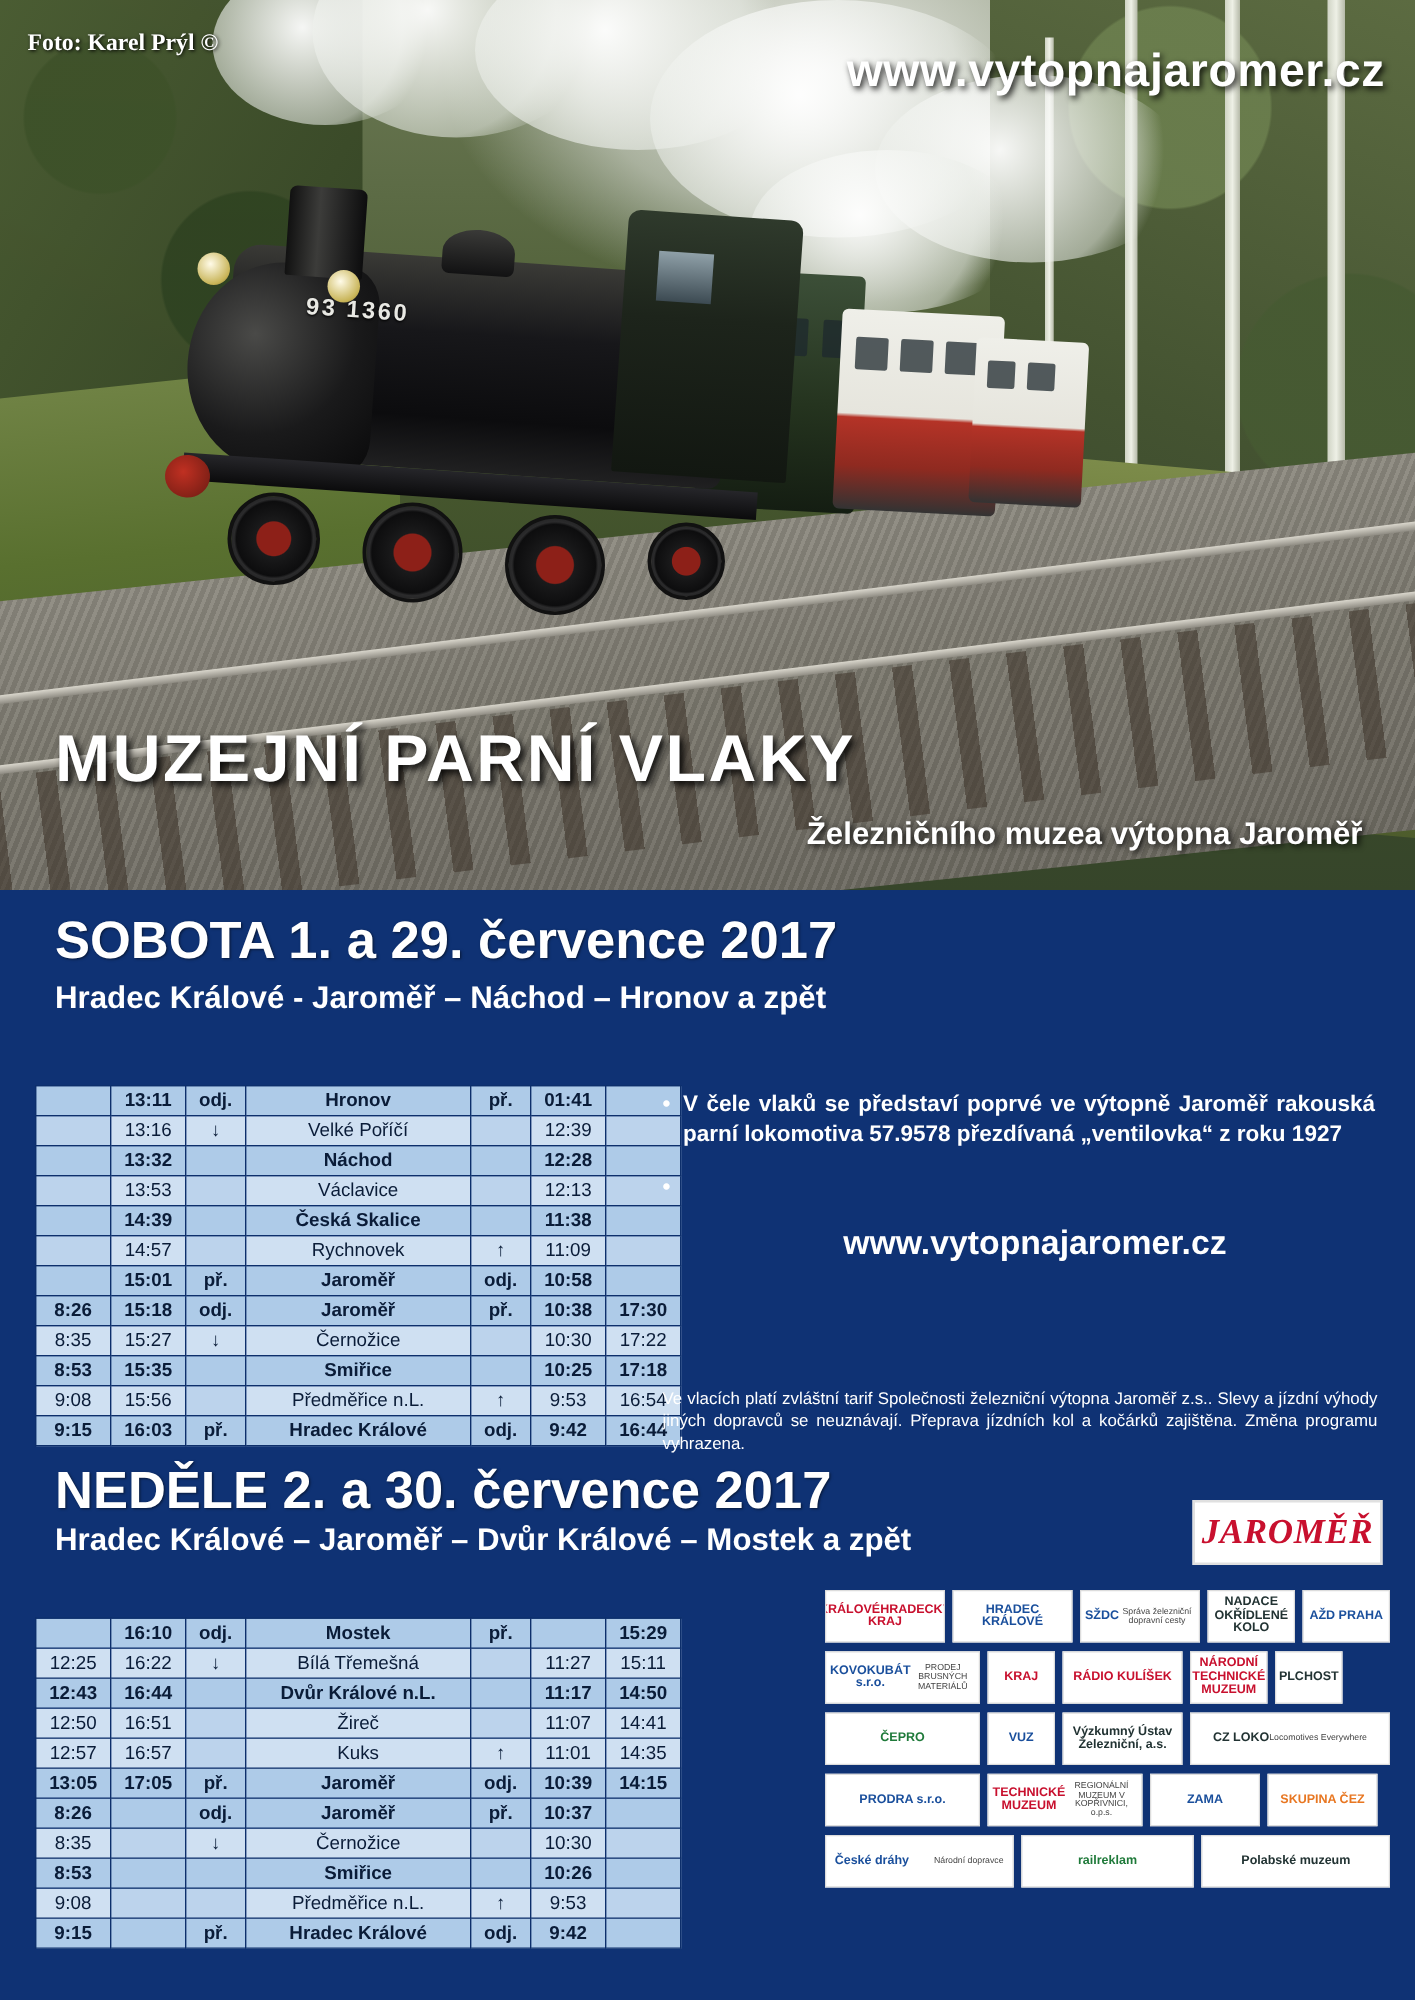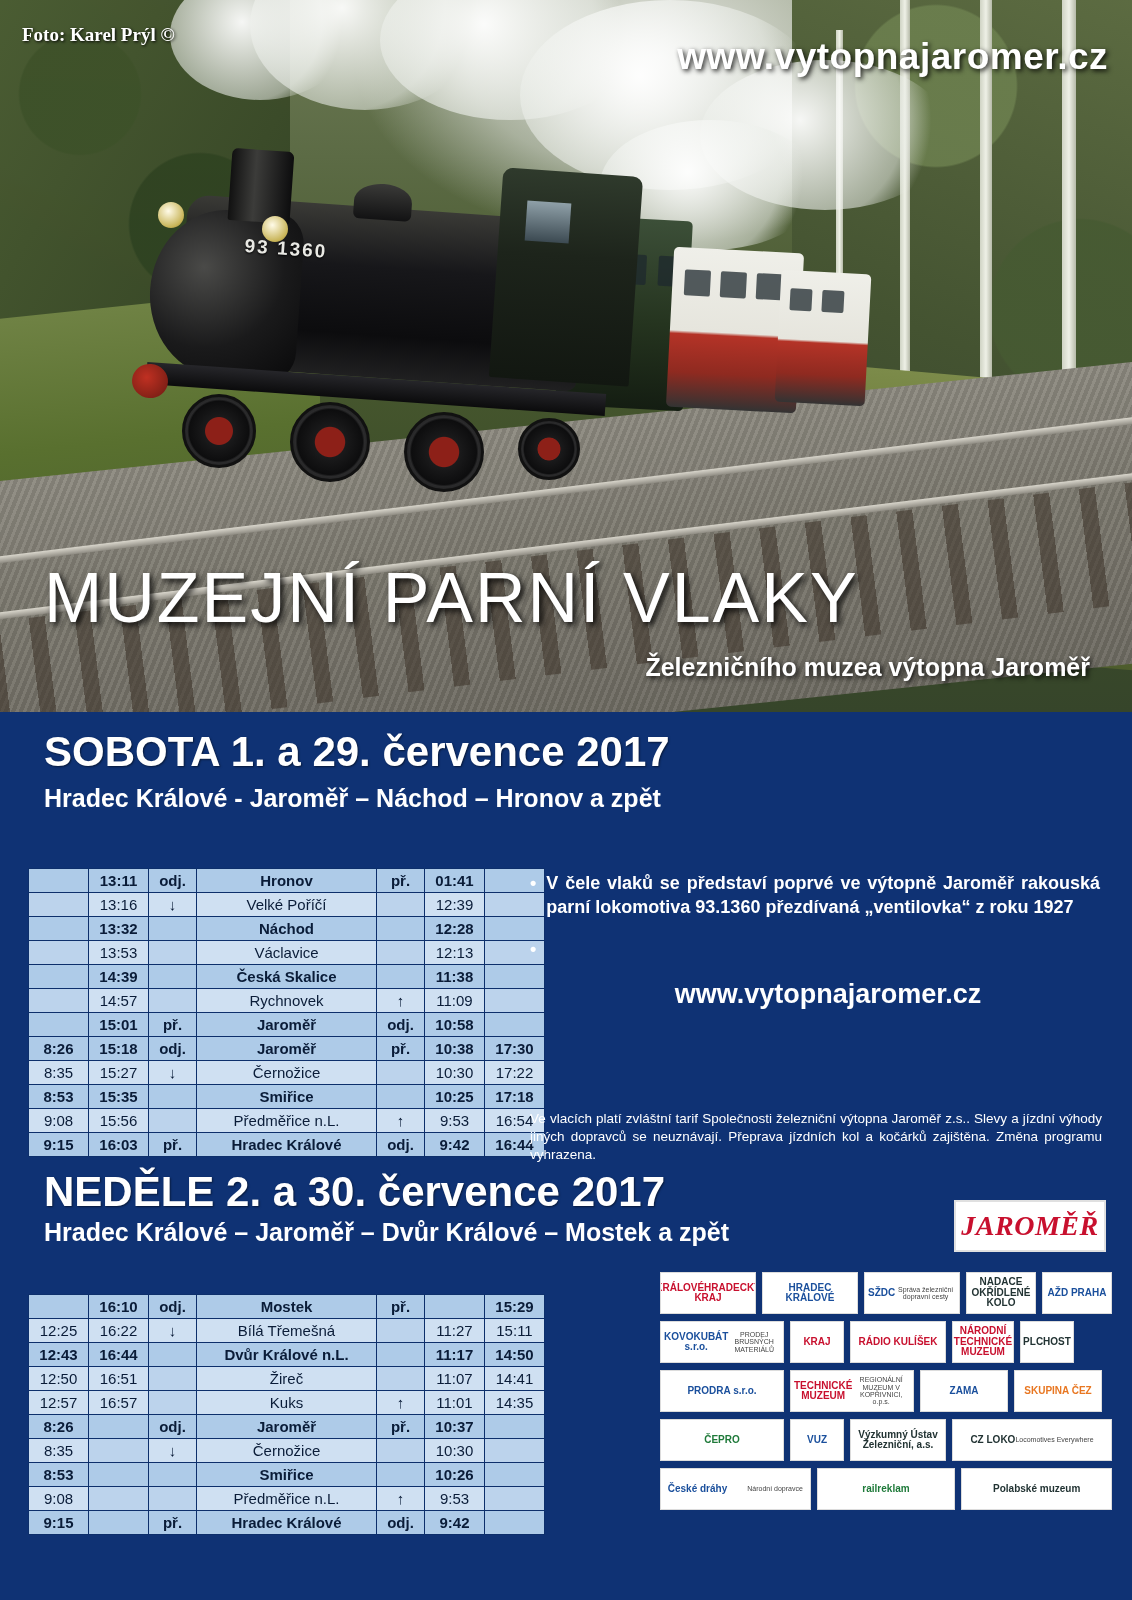--- a/index.html
+++ b/index.html
@@ -168,21 +168,21 @@
     font-size: 19px; text-shadow: 1px 1px 3px #000;
   }
   .photo-url {
     position: absolute; right: 24px; top: 36px;
     color: #fff; font-weight: bold; font-size: 37px;
     text-shadow: 2px 2px 5px rgba(0,0,0,.85);
     letter-spacing: .5px;
   }
   .poster-title {
     position: absolute; left: 44px; bottom: 74px;
-    color: #fff; font-weight: normal; font-size: 70px; letter-spacing: 2px;
+    color: #fff; font-weight: bold; font-size: 53px; letter-spacing: 2px;
     text-shadow: 3px 3px 6px rgba(0,0,0,.9);
   }
   .poster-sub {
     position: absolute; right: 42px; bottom: 30px;
     color: #fff; font-weight: bold; font-size: 25px;
     text-shadow: 2px 2px 5px rgba(0,0,0,.9);
   }
 
   
   .body-wrap {
@@ -459,21 +459,21 @@
             <td class="c-time">9:42</td>
             <td class="c-time">16:44</td>
           </tr>
         </tbody>
     </table>
   </div>
 
   <div class="notes">
     <div class="note-li">
       <span class="bullet">•</span>
-      <span class="txt">V čele vlaků se představí poprvé ve výtopně Jaroměř rakouská parní lokomotiva 93.1360 přezdívaná „ventilovka“ z roku 1927</span>
+      <span class="txt">V čele vlaků se představí poprvé ve výtopně Jaroměř rakouská parní lokomotiva 57.9578 přezdívaná „ventilovka“ z roku 1927</span>
     </div>
     <div class="note-li">
       <span class="bullet">•</span>
     </div>
     <div class="note-url">www.vytopnajaromer.cz</div>
   </div>
 
   <div class="fineprint">Ve vlacích platí zvláštní tarif Společnosti železniční výtopna Jaroměř z.s.. Slevy a jízdní výhody jiných dopravců se neuznávají. Přeprava jízdních kol a kočárků zajištěna. Změna programu vyhrazena.</div>
 
   <h1 class="sec-title" style="position:absolute; left:0; top:440px;">NEDĚLE 2. a 30. července 2017</h1>
@@ -525,20 +525,29 @@
           <tr>
             <td class="c-time">12:57</td>
             <td class="c-time">16:57</td>
             <td class="c-mark empty"></td>
             <td class="c-stn">Kuks</td>
             <td class="c-mark">↑</td>
             <td class="c-time">11:01</td>
             <td class="c-time">14:35</td>
           </tr>
           <tr class="hl">
+            <td class="c-time">13:05</td>
+            <td class="c-time">17:05</td>
+            <td class="c-mark">př.</td>
+            <td class="c-stn">Jaroměř</td>
+            <td class="c-mark">odj.</td>
+            <td class="c-time">10:39</td>
+            <td class="c-time">14:15</td>
+          </tr>
+          <tr class="hl">
             <td class="c-time">8:26</td>
             <td class="c-time empty"></td>
             <td class="c-mark">odj.</td>
             <td class="c-stn">Jaroměř</td>
             <td class="c-mark">př.</td>
             <td class="c-time">10:37</td>
             <td class="c-time empty"></td>
           </tr>
           <tr>
             <td class="c-time">8:35</td>
@@ -612,46 +621,46 @@
         </div>
         <div class="sp" style="width: 62px;">
           <span class="red">NÁRODNÍ TECHNICKÉ MUZEUM</span>
         </div>
         <div class="sp" style="width: 54px;">
           <span class="">PLCHOST</span>
         </div>
       </div>
       <div class="sp-row">
         <div class="sp" style="width: 124px;">
+          <span class="green">ČEPRO</span>
+        </div>
+        <div class="sp" style="width: 54px;">
+          <span class="blue">VUZ</span>
+        </div>
+        <div class="sp" style="width: 96px;">
+          <span class="">Výzkumný Ústav Železniční, a.s.</span>
+        </div>
+        <div class="sp" style="width: 160px;">
+          <span class="">CZ LOKO</span>
+          <span class="tiny">Locomotives Everywhere</span>
+        </div>
+      </div>
+      <div class="sp-row">
+        <div class="sp" style="width: 124px;">
           <span class="blue">PRODRA s.r.o.</span>
         </div>
         <div class="sp" style="width: 124px;">
           <span class="red">TECHNICKÉ MUZEUM</span>
           <span class="tiny">REGIONÁLNÍ MUZEUM V KOPŘIVNICI, o.p.s.</span>
         </div>
         <div class="sp" style="width: 88px;">
           <span class="blue">ZAMA</span>
         </div>
         <div class="sp" style="width: 88px;">
           <span class="orange">SKUPINA ČEZ</span>
-        </div>
-      </div>
-      <div class="sp-row">
-        <div class="sp" style="width: 124px;">
-          <span class="green">ČEPRO</span>
-        </div>
-        <div class="sp" style="width: 54px;">
-          <span class="blue">VUZ</span>
-        </div>
-        <div class="sp" style="width: 96px;">
-          <span class="">Výzkumný Ústav Železniční, a.s.</span>
-        </div>
-        <div class="sp" style="width: 160px;">
-          <span class="">CZ LOKO</span>
-          <span class="tiny">Locomotives Everywhere</span>
         </div>
       </div>
       <div class="sp-row">
         <div class="sp" style="width: 152px; gap: 20px;">
           <span class="blue">České dráhy</span>
           <span class="tiny">Národní dopravce</span>
         </div>
         <div class="sp" style="width: 140px;">
           <span class="green">railreklam</span>
         </div>

